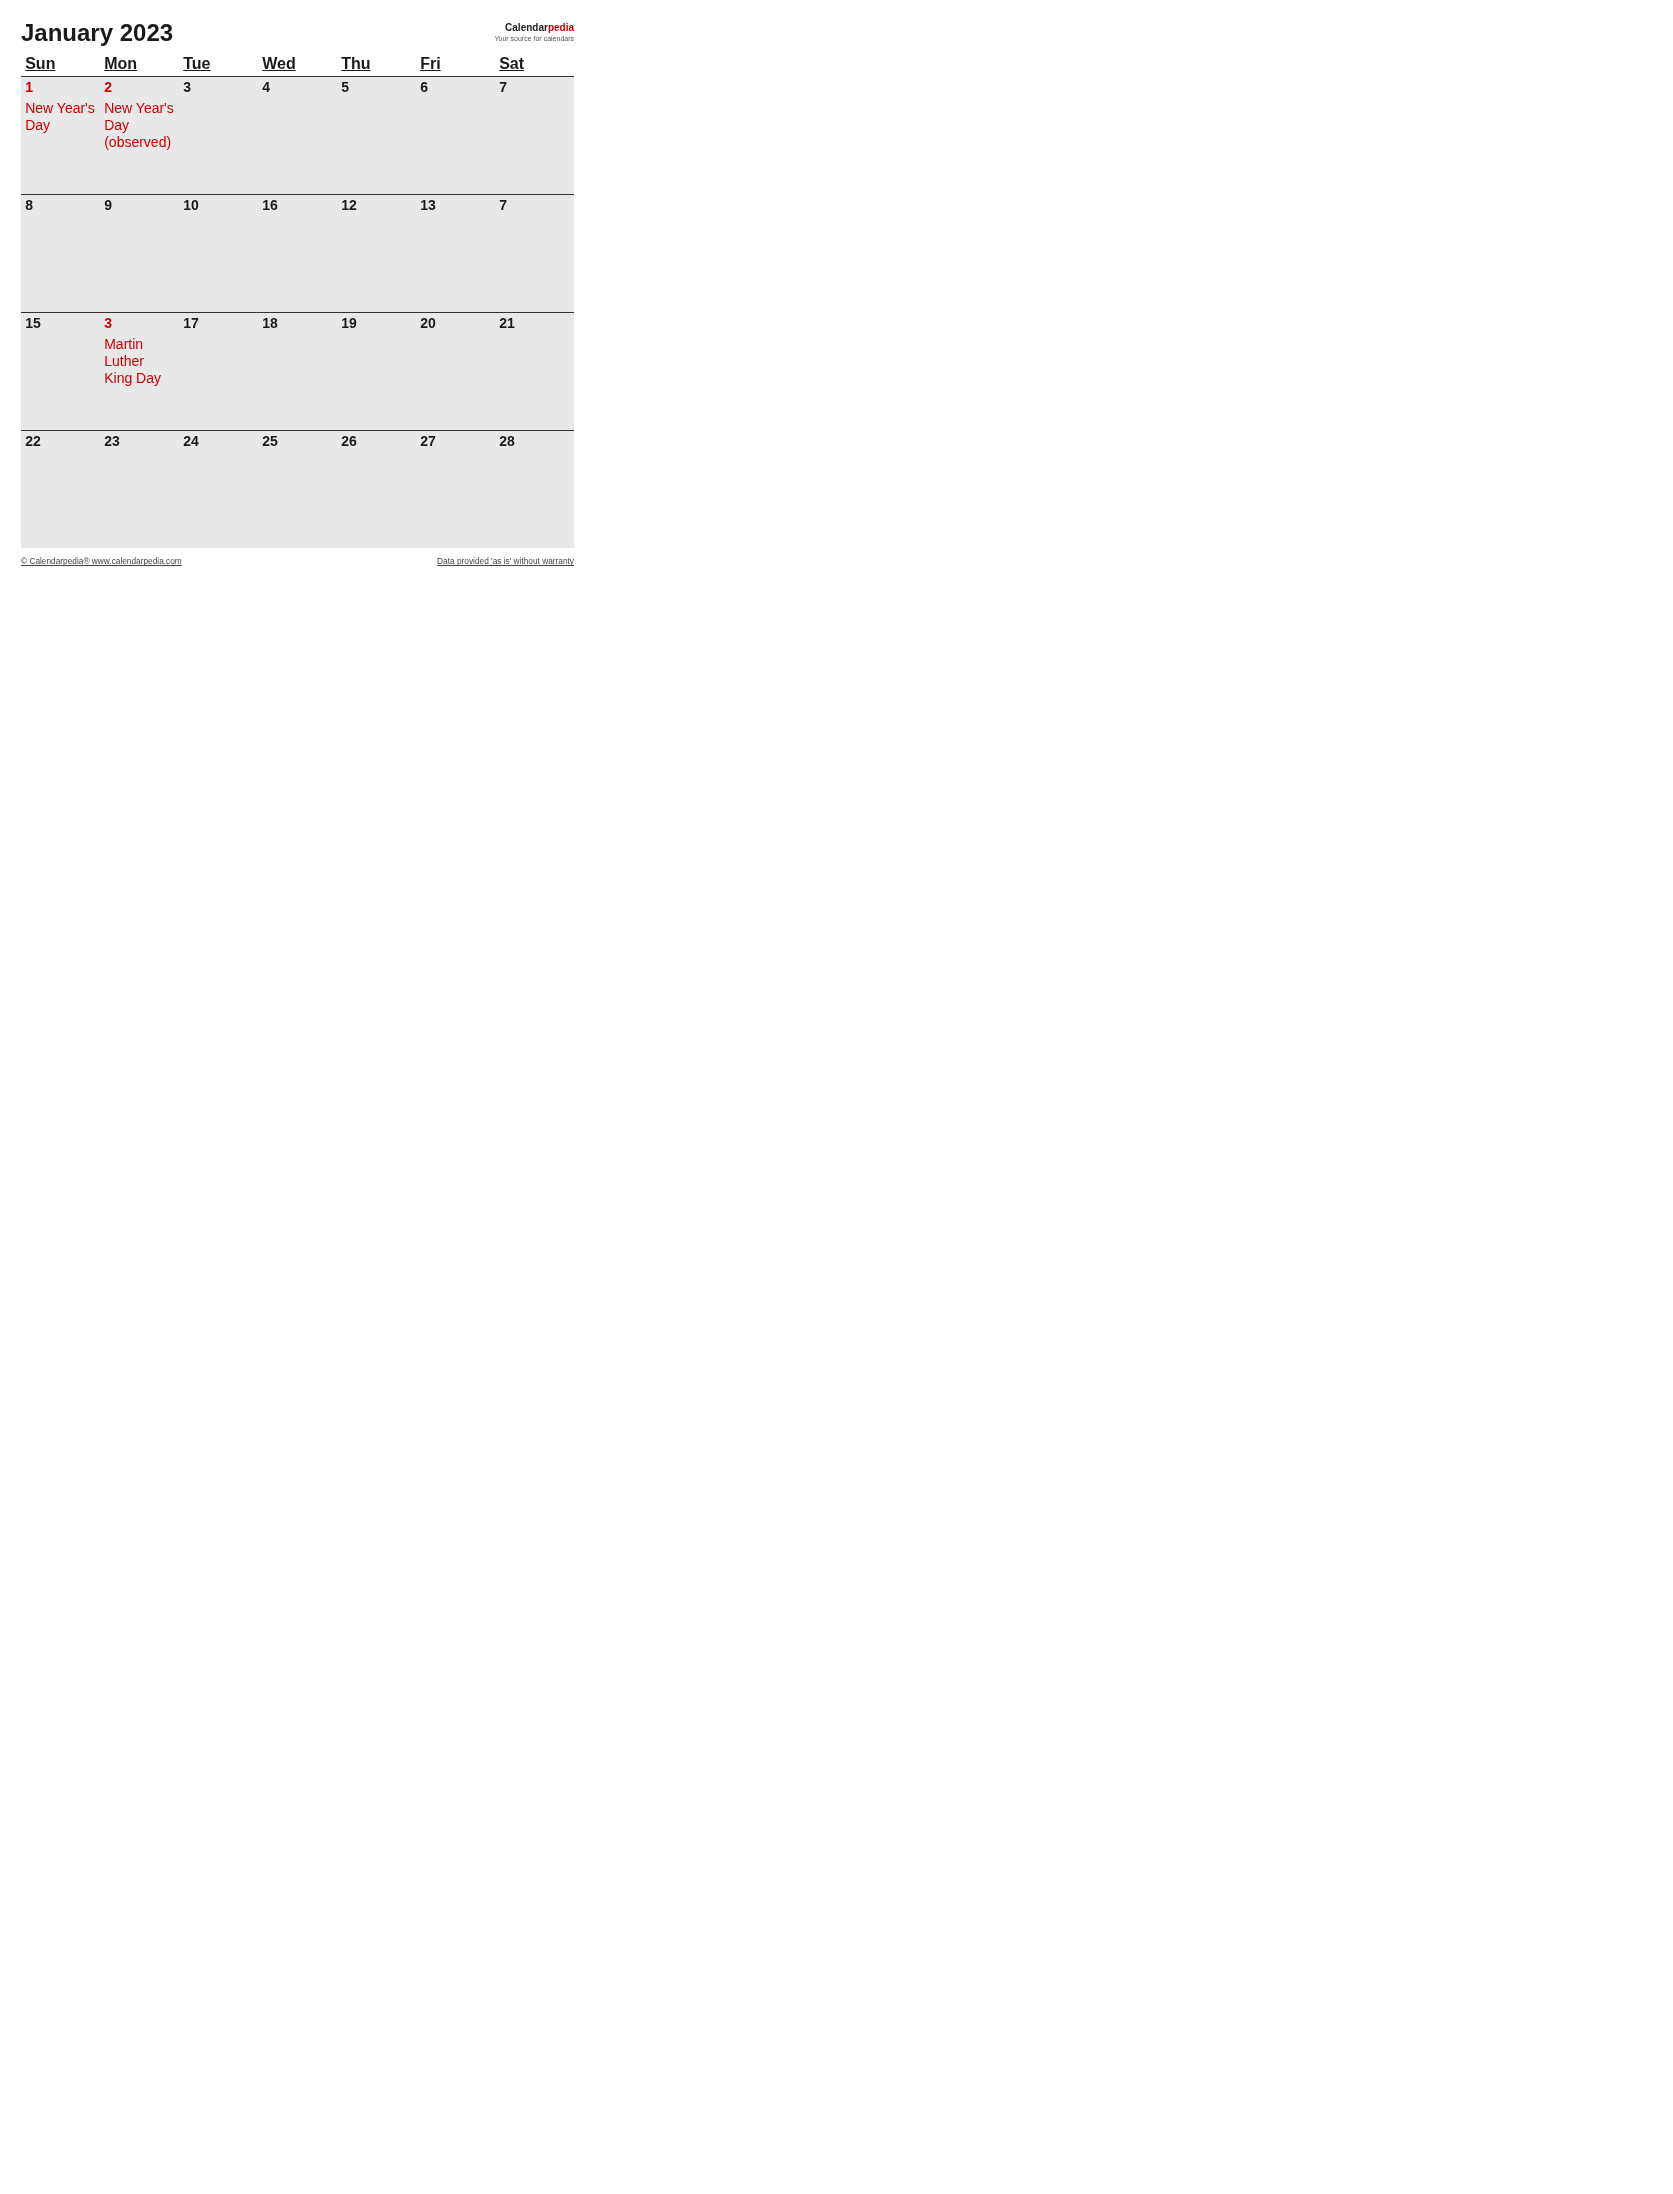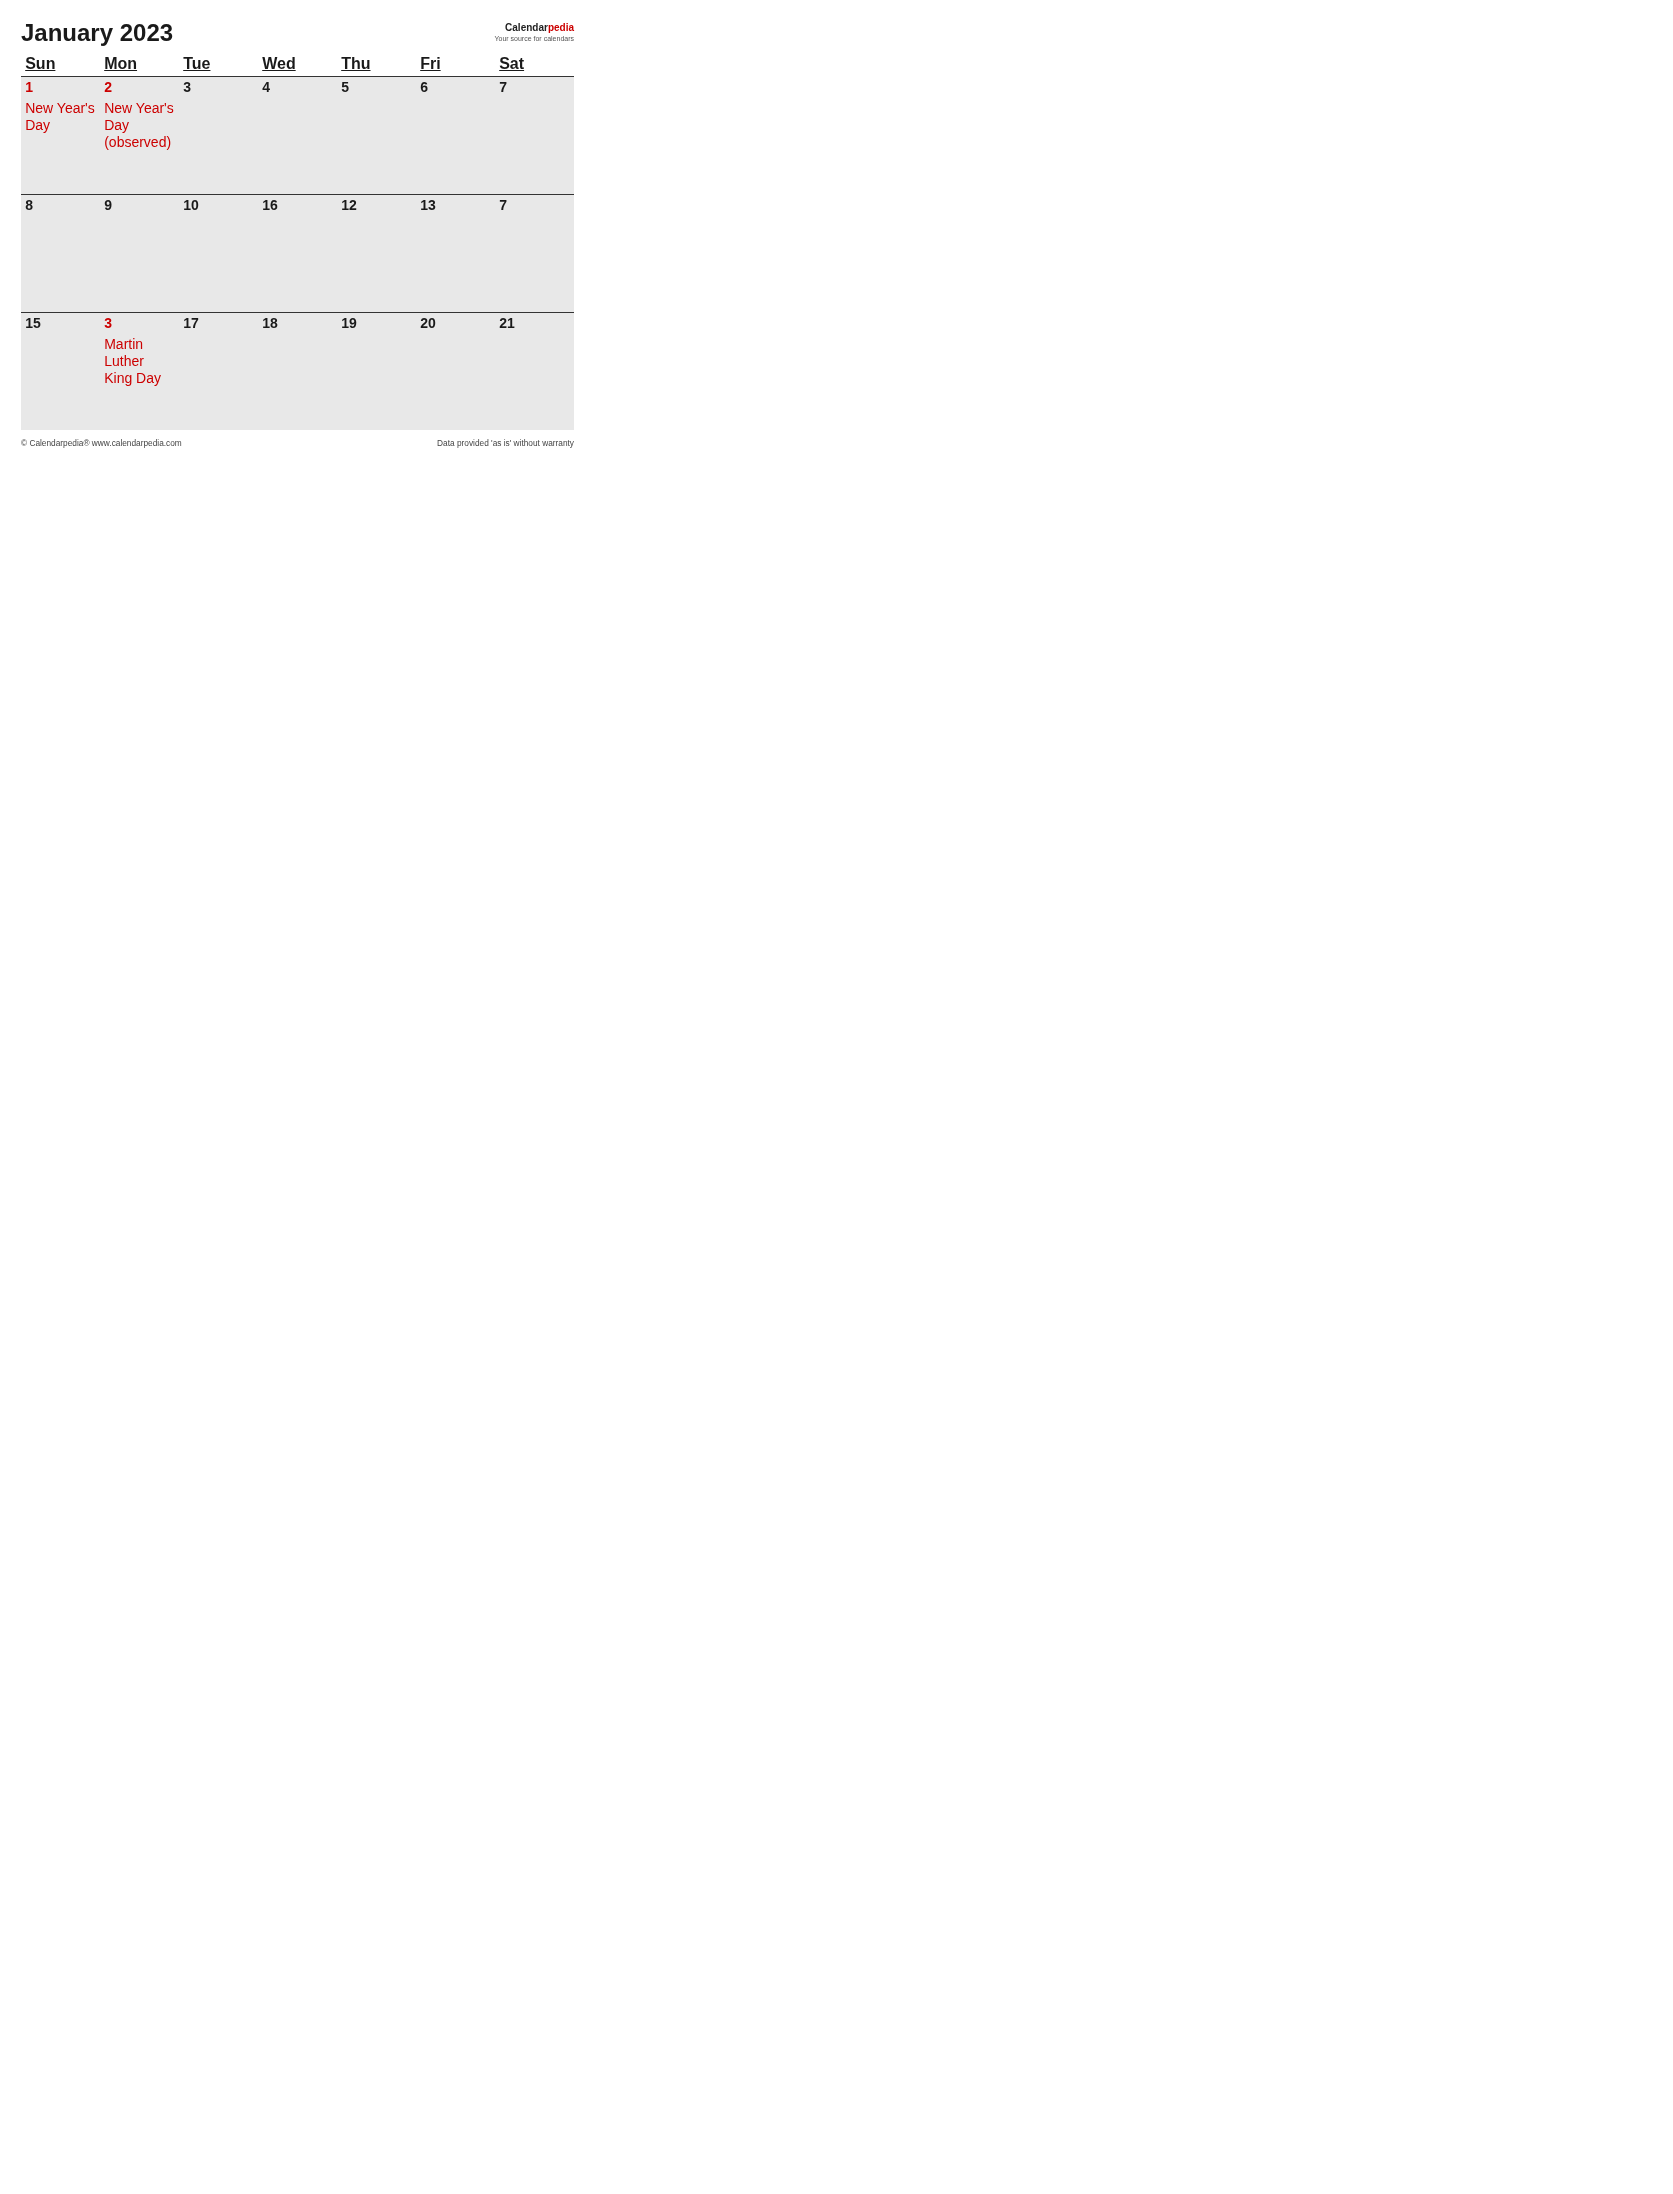--- a/index.html
+++ b/index.html
@@ -105,20 +105,21 @@
       margin-top: 5px;
       display: block;
     }
 
     .footer {
       display: flex;
       justify-content: space-between;
       margin-top: 8.3px;
       font-size: 8.3px;
       color: #444;
+      text-decoration: underline;
     }
   </style>
 </head>
 <body>
 
 <div class="header">
   <h1 class="month-title">January 2023</h1>
   <div class="brand">
     <div class="brand-name">
       <span class="calendar">Calendar</span><span class="pedia">pedia</span>
@@ -205,20 +206,43 @@
         <td>
           <span class="day-num">19</span>
         </td>
         <td>
           <span class="day-num">20</span>
         </td>
         <td>
           <span class="day-num">21</span>
         </td>
       </tr>
+      <tr>
+        <td>
+          <span class="day-num">22</span>
+        </td>
+        <td>
+          <span class="day-num">23</span>
+        </td>
+        <td>
+          <span class="day-num">24</span>
+        </td>
+        <td>
+          <span class="day-num">25</span>
+        </td>
+        <td>
+          <span class="day-num">26</span>
+        </td>
+        <td>
+          <span class="day-num">27</span>
+        </td>
+        <td>
+          <span class="day-num">28</span>
+        </td>
+      </tr>
     </tbody>
 </table>
 
 <div class="footer">
   <span>© Calendarpedia®  www.calendarpedia.com</span>
   <span>Data provided 'as is' without warranty</span>
 </div>
 
 
 </body></html>

